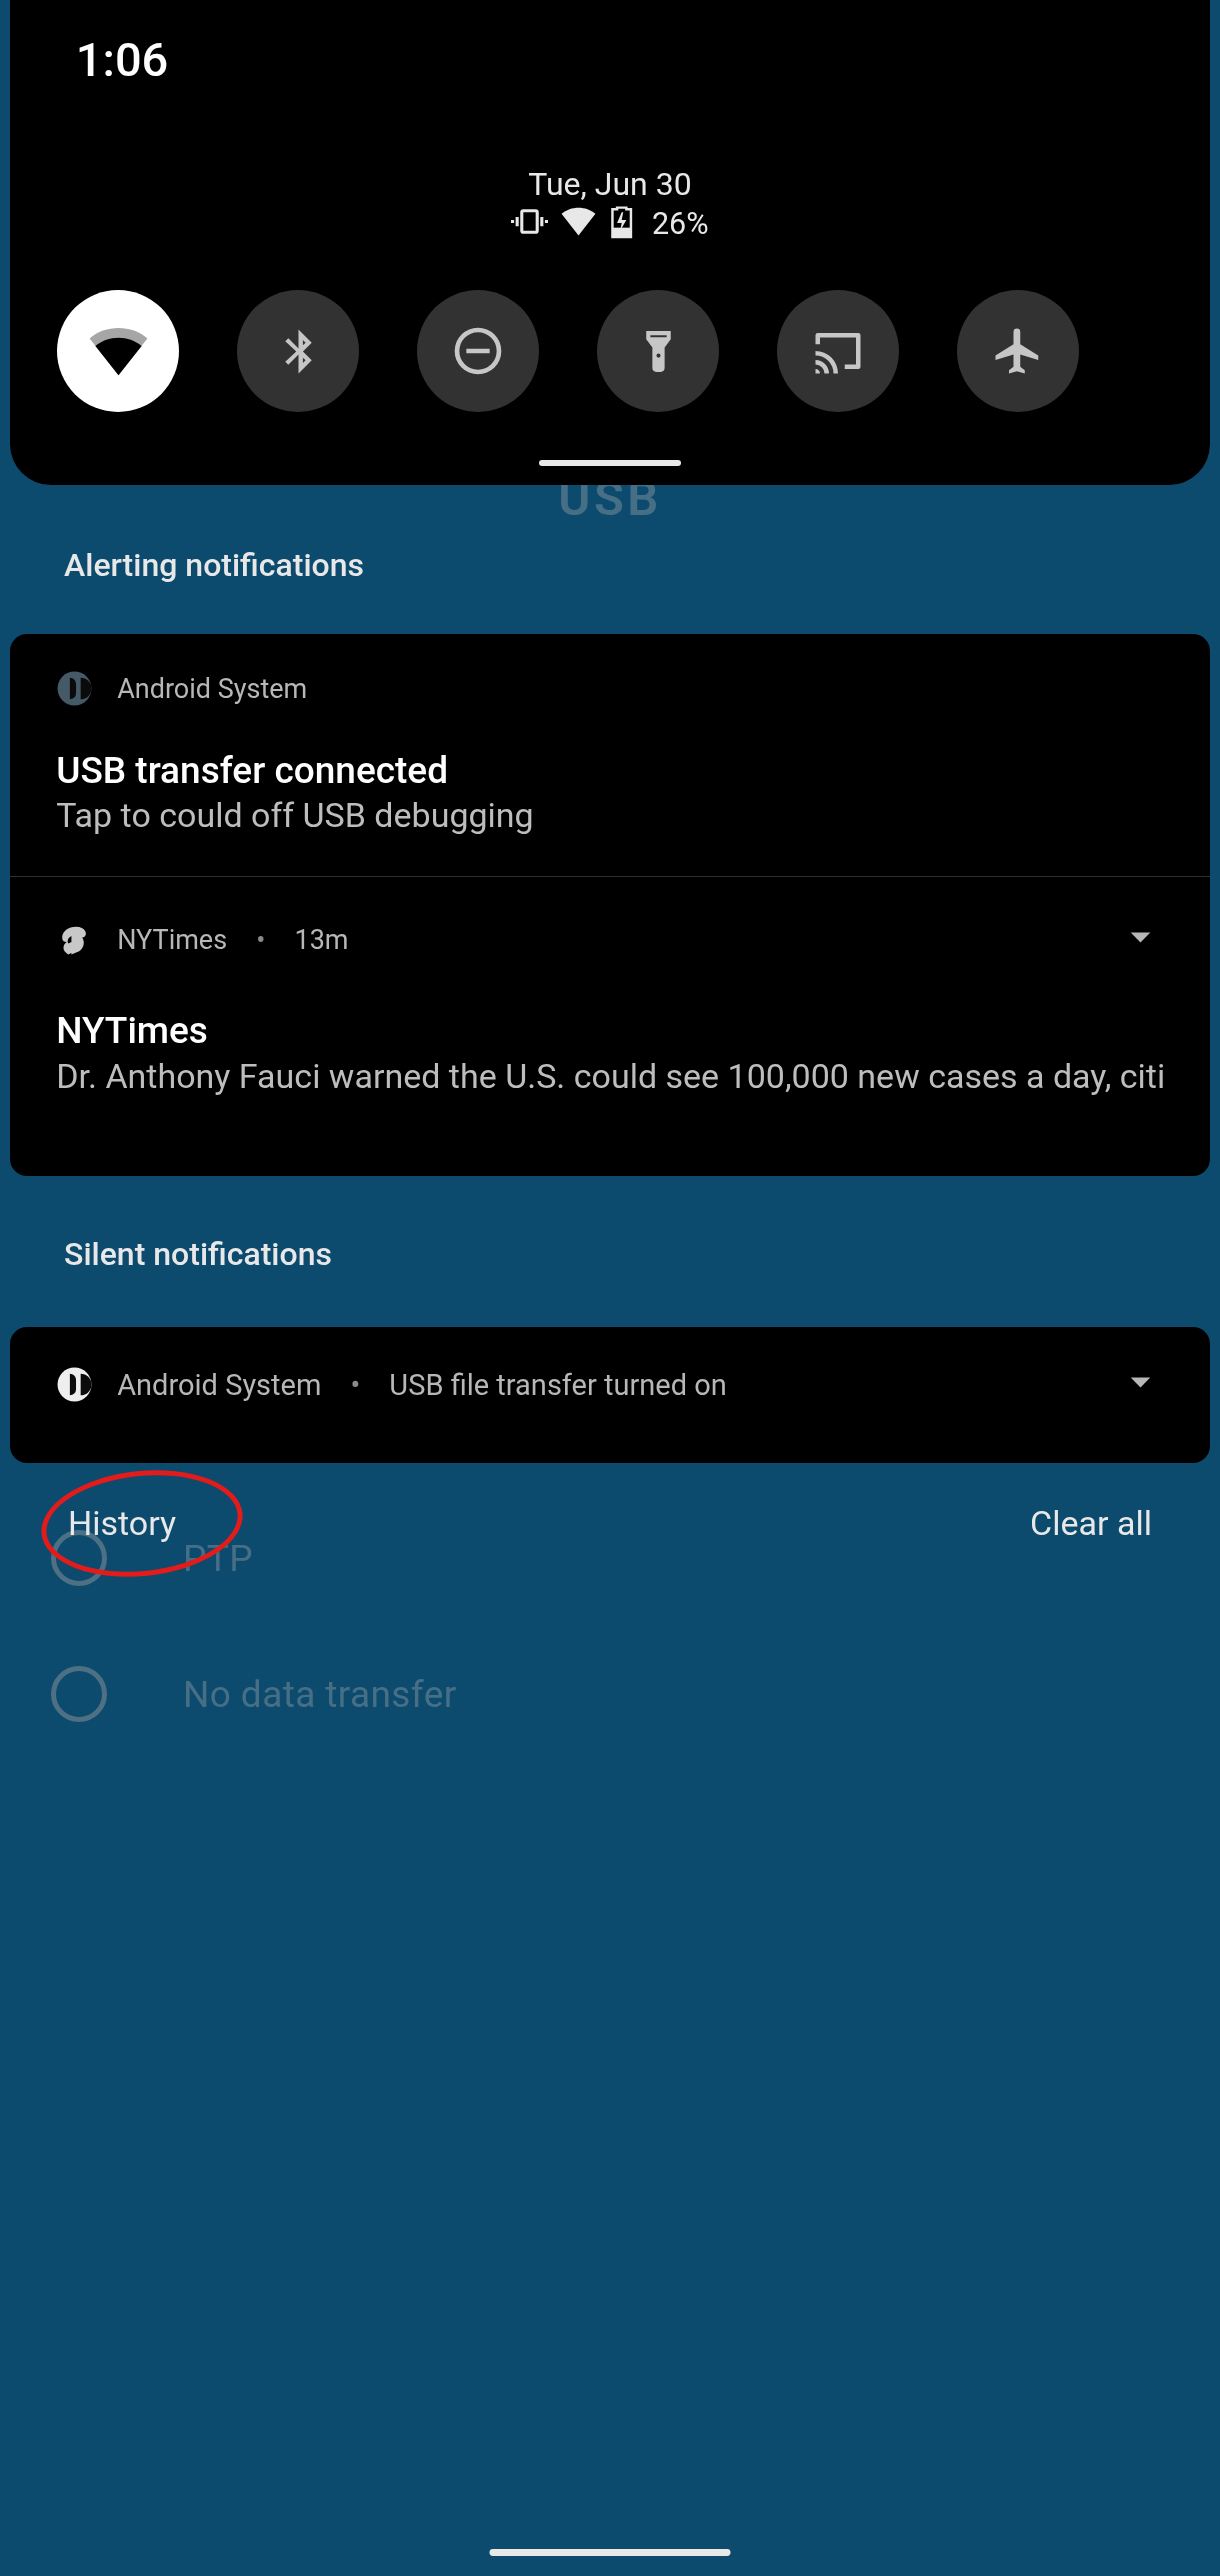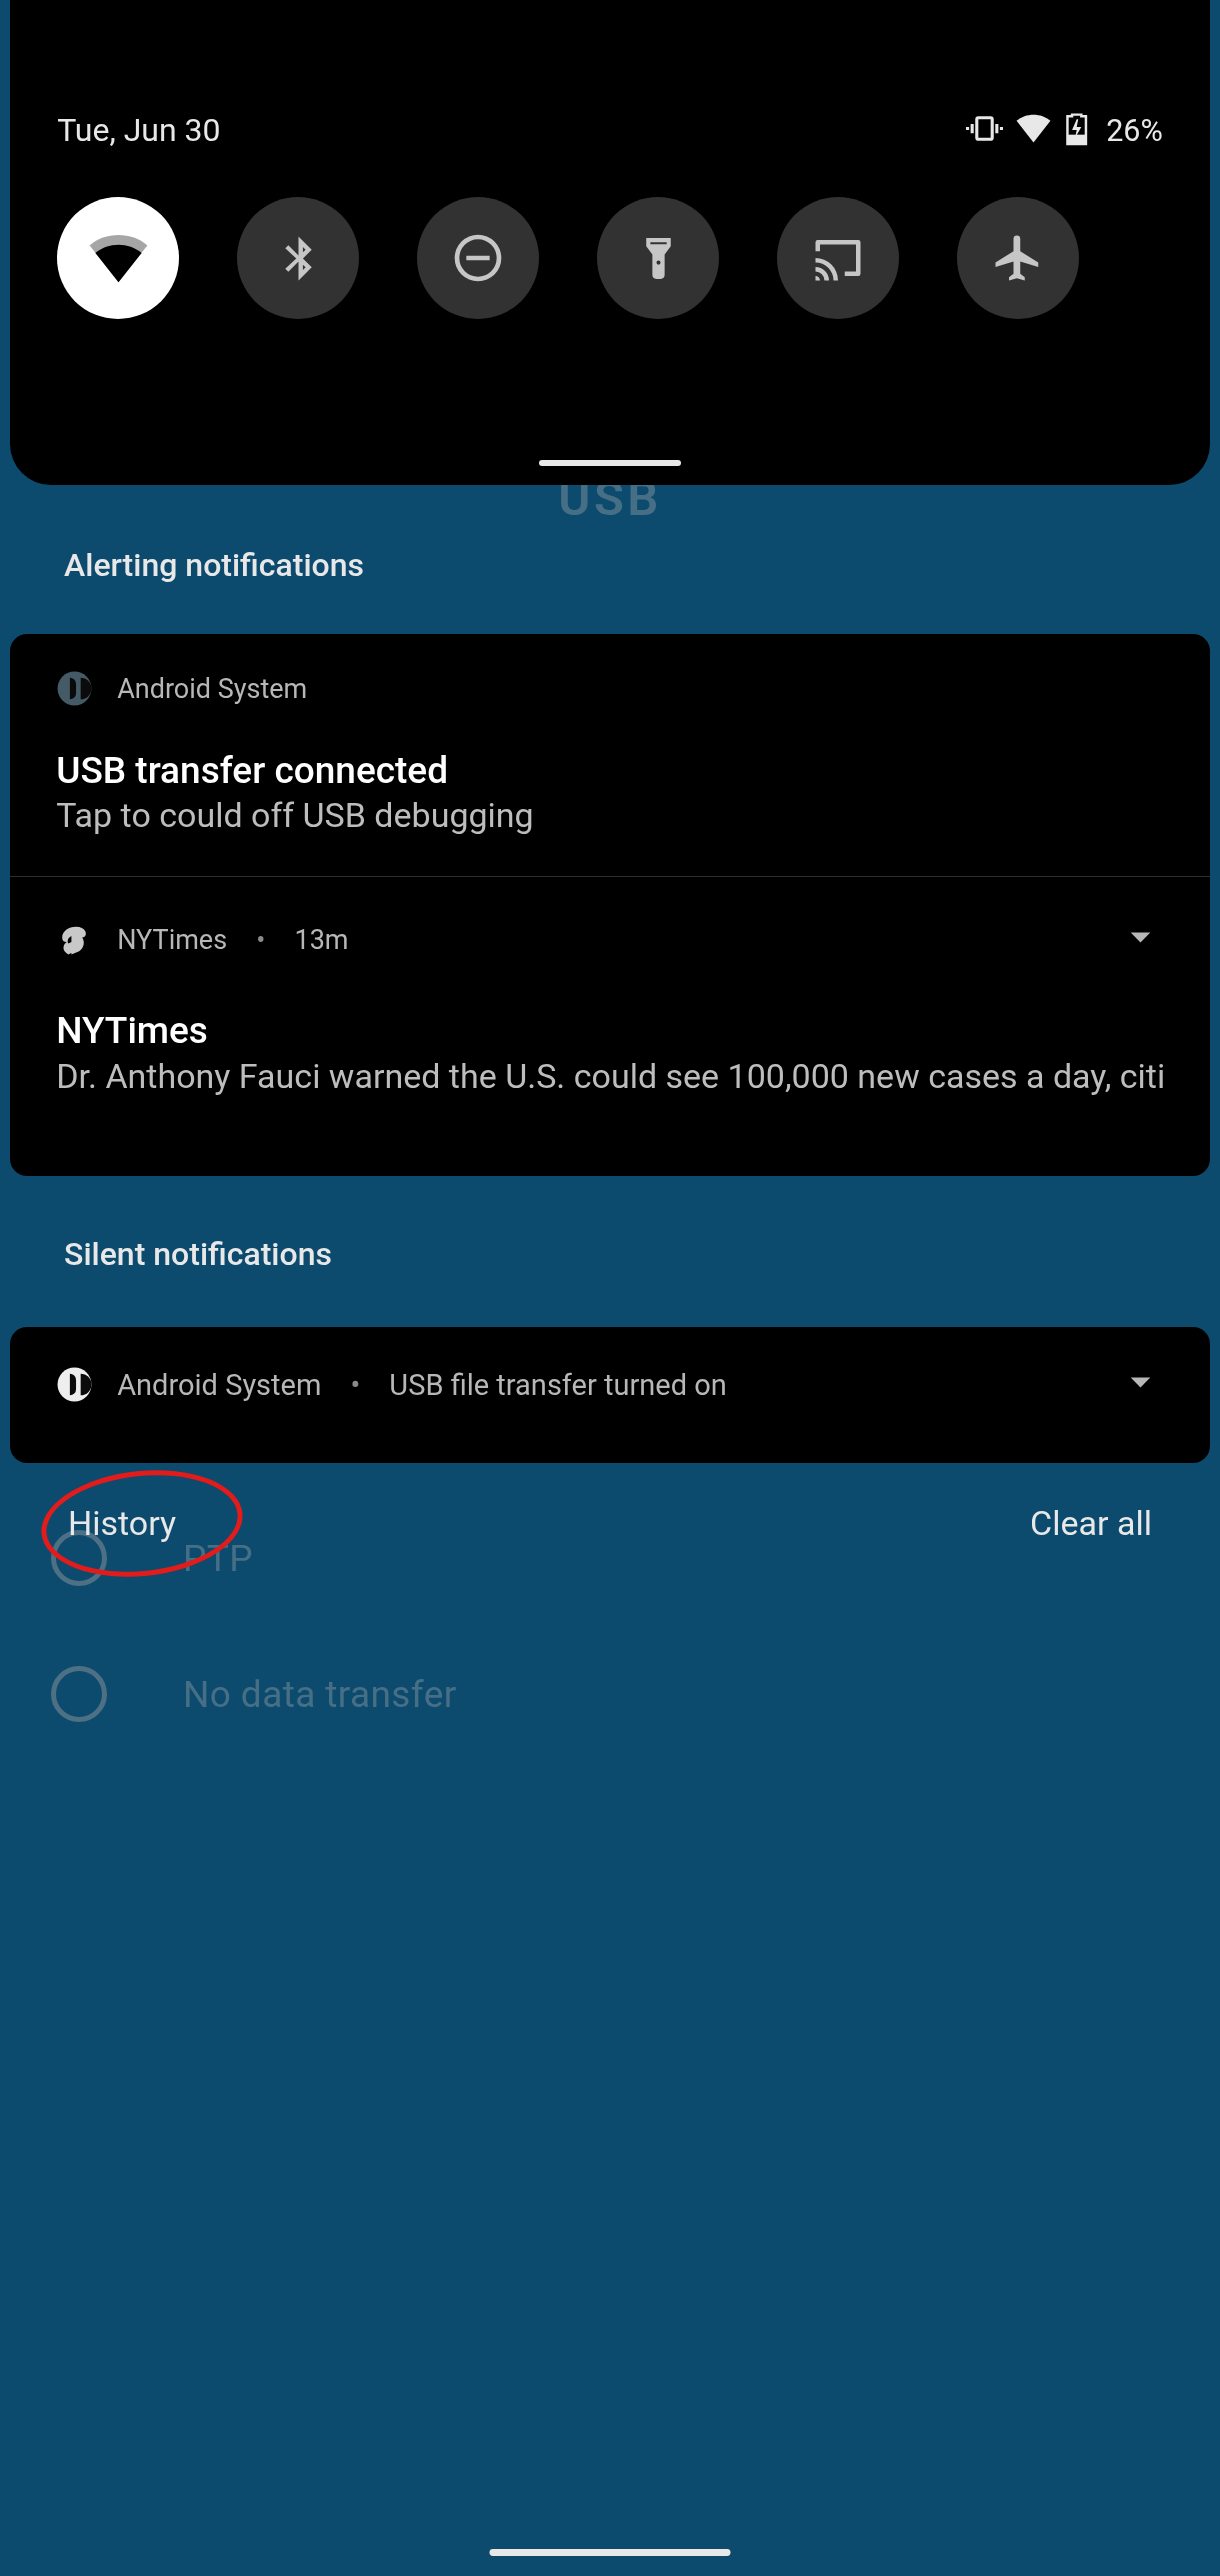--- a/index.html
+++ b/index.html
@@ -66,20 +66,21 @@
     font-size: 47px;
     font-weight: 500;
     color: #fff;
     margin-left: 18.6px;
   }
   .qs-status-row {
     display: flex;
     align-items: center;
     justify-content: space-between;
     margin-top: 78px;
+    flex-direction: column;
   }
   .qs-date { font-size: 32px; color: #e8e8e8; }
   .qs-right-icons { display: flex; align-items: center; gap: 12px; }
   .battery-pct { font-size: 30.5px; color: #e8e8e8; margin-left: 5.1px; }
 
   .qs-tiles {
     display: flex;
     gap: 58px;
     margin-top: 47px;
     justify-content: flex-start;
@@ -210,20 +211,21 @@
   </div>
   <div class="row" style="top:1666px;">
     <div class="radio"></div>
     <div class="rlabel">No data transfer</div>
   </div>
 </div>
 
 <div class="shade">
 
   <div class="qs-panel">
+    <div class="qs-clock">1:06</div>
 
     <div class="qs-status-row">
       <div class="qs-date">Tue, Jun 30</div>
       <div class="qs-right-icons">
         <span>
           <svg width="37" height="37" viewBox="0 0 24 24">
               <path fill="#e8e8e8" d="M8 4h8a2 2 0 0 1 2 2v12a2 2 0 0 1-2 2H8a2 2 0 0 1-2-2V6a2 2 0 0 1 2-2Zm0 2v12h8V6H8ZM3 9h2v6H3V9Zm-3 2h2v2H0v-2Zm19-2h2v6h-2V9Zm3 2h2v2h-2v-2Z"></path>
             </svg>
         </span>
         <span>

